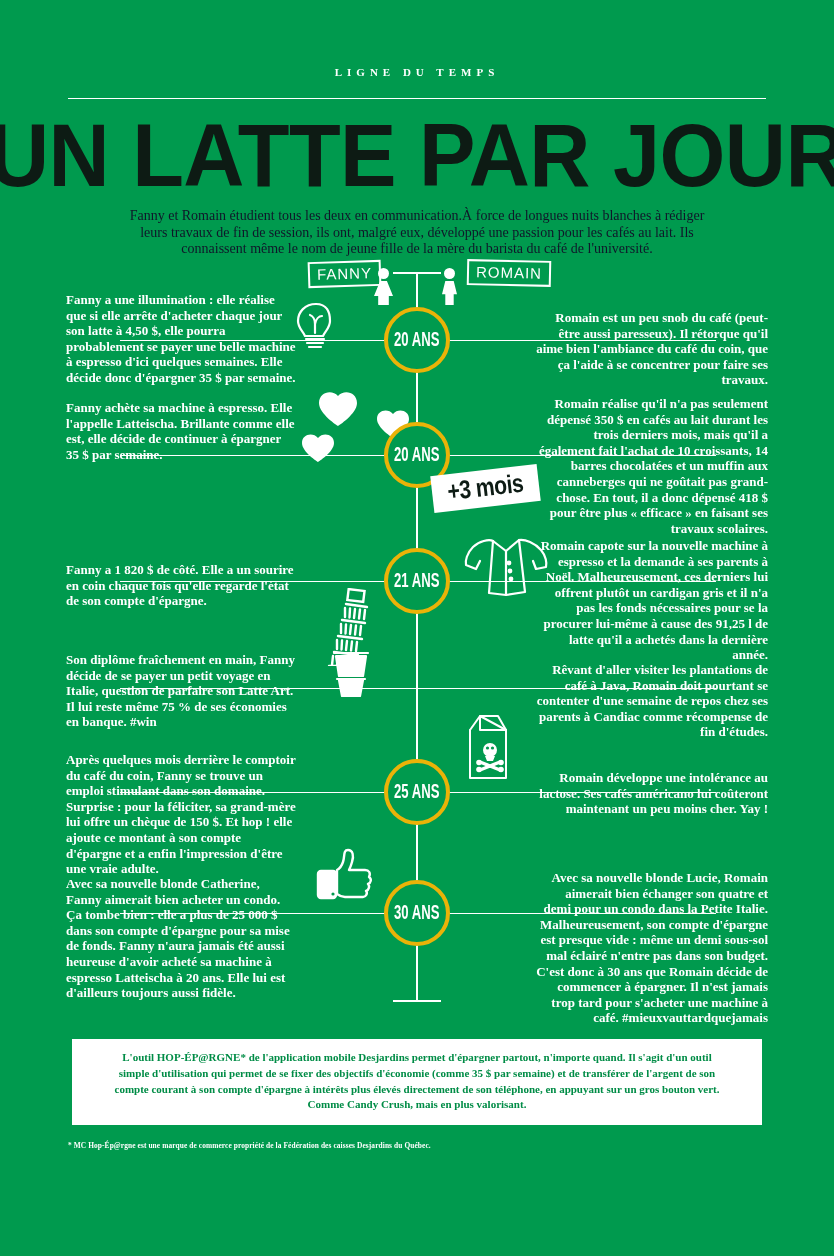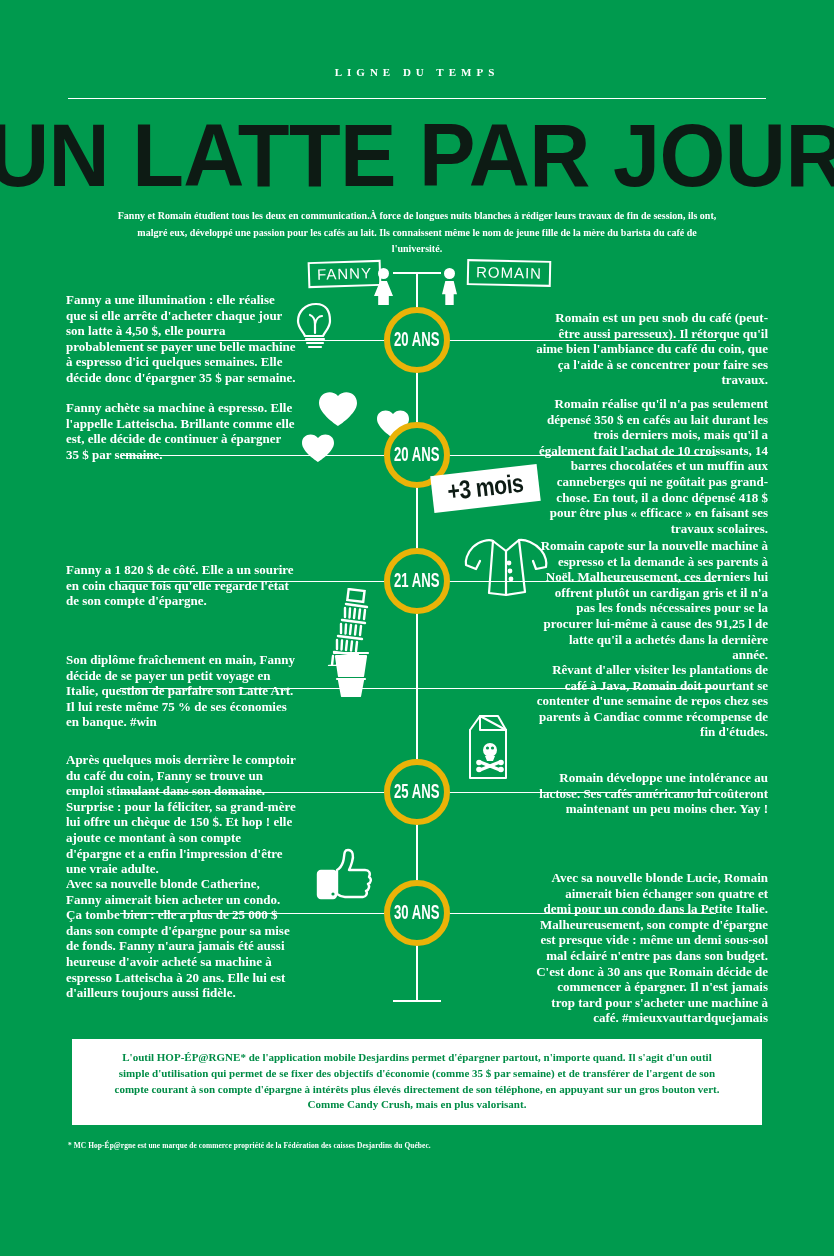--- a/index.html
+++ b/index.html
@@ -39,44 +39,44 @@
     font-size: 77px;
     line-height: 88px;
     letter-spacing: -0.5px;
     color: #0d1b14;
     transform: scaleX(1.1) scaleY(1.16);
     transform-origin: center top;
   }
   .intro {
     position: absolute; top: 208px; left: 117px; width: 600px;
     text-align: center;
-    font-size: 10px;
+    font-size: 14px;
     line-height: 16.5px;
-    color: #ffffff;
-    font-weight: bold;
+    color: #0f172a;
+    font-weight: normal;
   }
 
   
   .tl-spine {
     position: absolute; left: 416px; top: 272px;
     width: 2px; height: 730px;
     background: #ffffff;
   }
   .tl-cap-top {
     position: absolute; left: 393px; top: 272px;
     width: 48px; height: 2px; background: #ffffff;
   }
   .tl-cap-bot {
     position: absolute; left: 393px; top: 1000px;
     width: 48px; height: 2px; background: #ffffff;
   }
   .node {
     position: absolute; left: 50%; transform: translateX(-50%);
     width: 66px; height: 66px;
-    border: 6px solid #eab308; border-radius: 50%;
+    border: 4px solid #eab308; border-radius: 50%;
     background: #009A4E;
     display: flex; align-items: center; justify-content: center;
     z-index: 4;
   }
   .node span {
     font-family: "Liberation Sans", sans-serif;
     font-weight: bold;
     font-size: 16px;
     letter-spacing: 0px;
     color: #ffffff;

